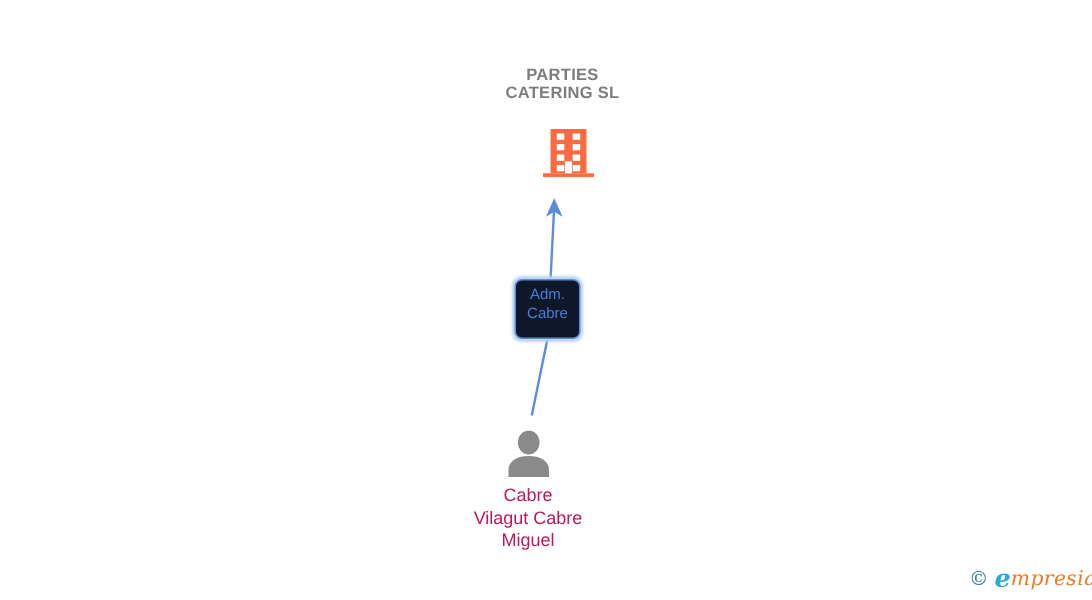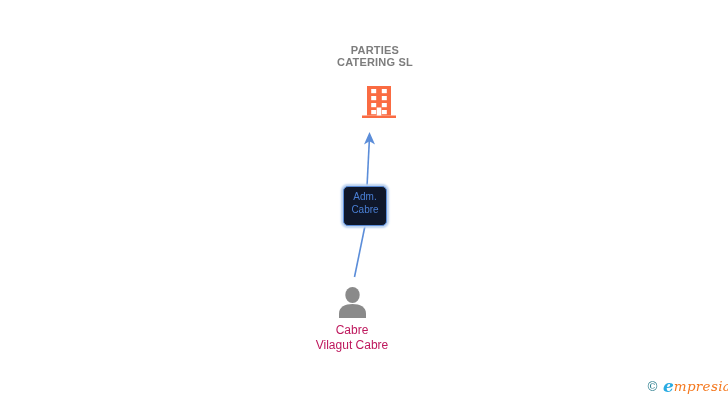--- a/index.html
+++ b/index.html
@@ -138,20 +138,21 @@
 
   <div class="person-node">
     <span class="person-icon-wrap">
       <svg width="31" height="31" viewBox="0 0 31 31">
         <ellipse cx="15.5" cy="8" rx="7.2" ry="8" fill="#8a8a8a"></ellipse>
         <path d="M2,31 v-4.5 c0,-6.5 6,-9.5 13.5,-9.5 s13.5,3 13.5,9.5 V31 z" fill="#8a8a8a"></path>
       </svg>
     </span>
     <div class="person-name">Cabre</div>
     <div class="person-name">Vilagut Cabre</div>
+    <div class="person-name">Miguel</div>
   </div>
 
   <div class="brand-logo">
     <span class="brand-copyright" style="color:#2e7f8f">©</span>
     <span class="brand-first" style="color:#29abe2">e</span>
     <span class="brand-rest" style="color:#f47920">mpresia</span>
   </div>
 
 </div>
 

